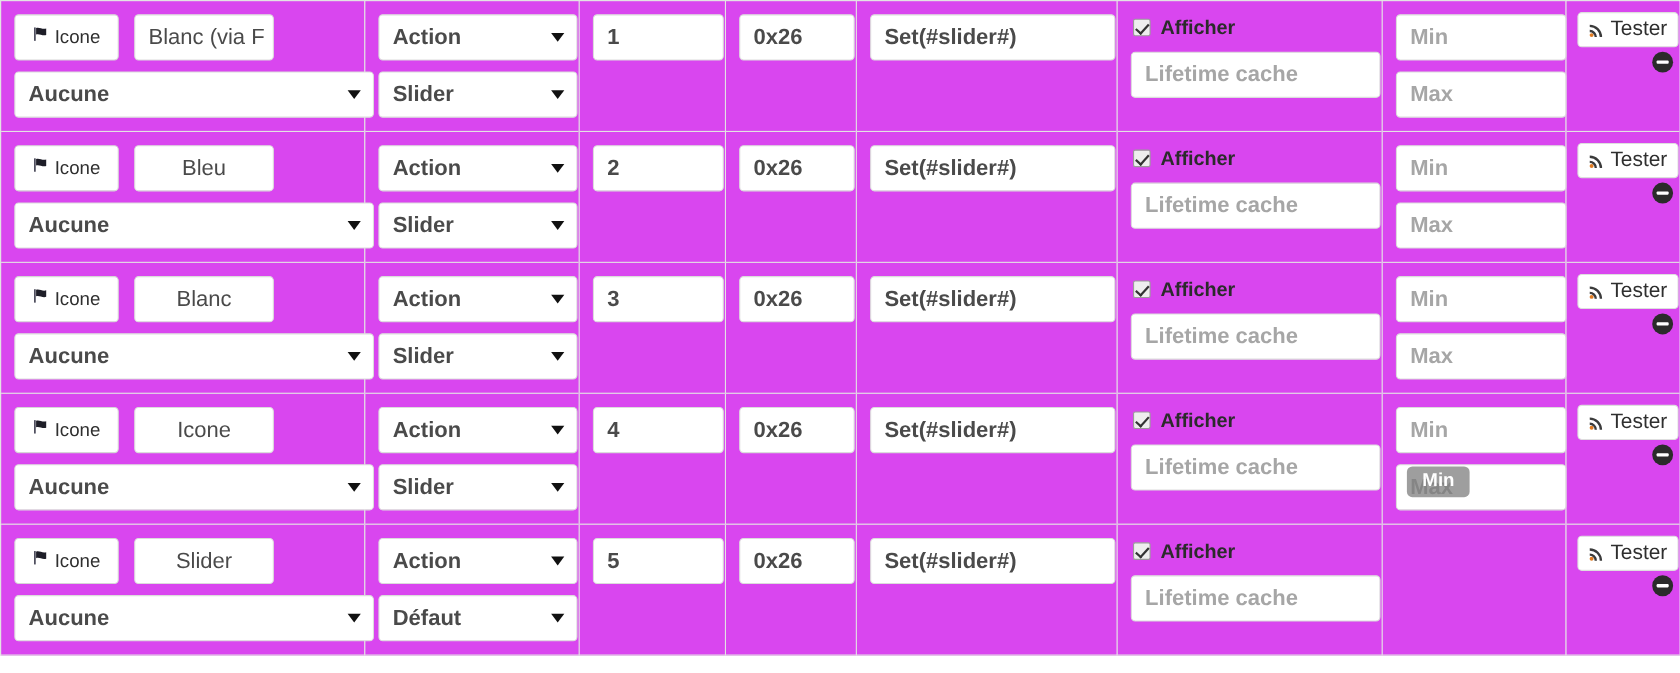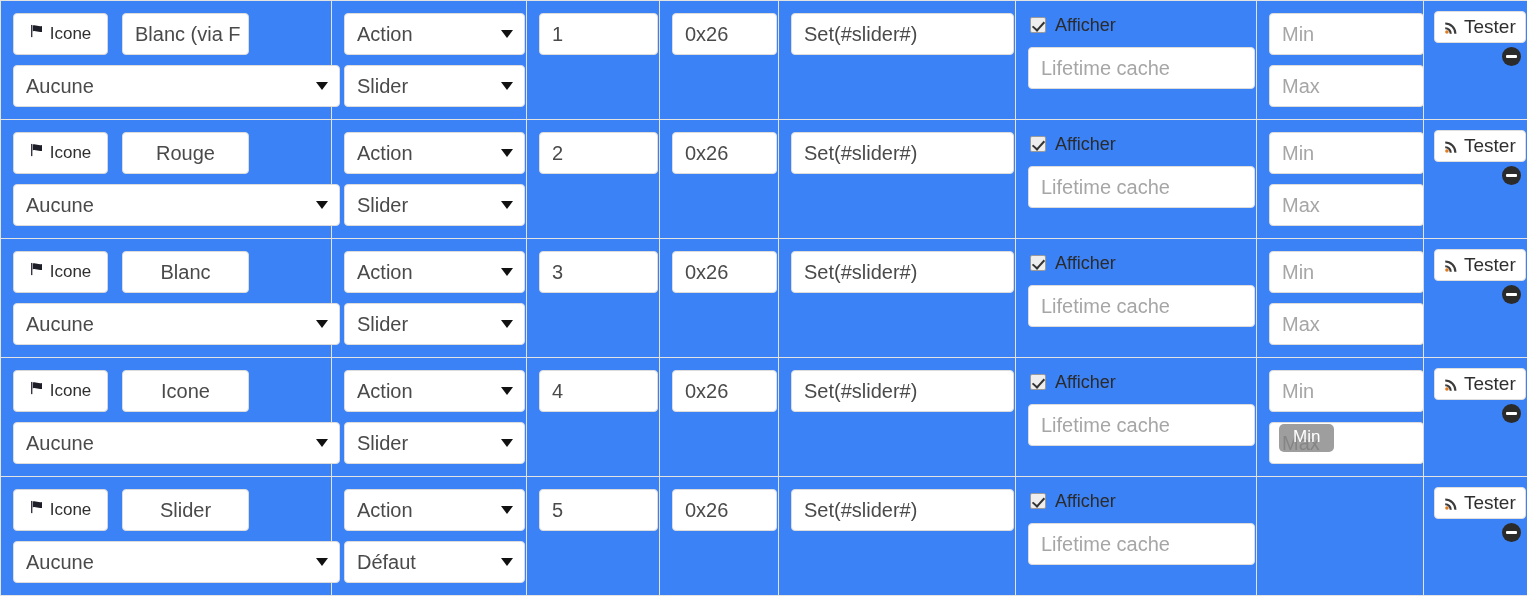--- a/index.html
+++ b/index.html
@@ -13,21 +13,21 @@
   .grid {
     width: 1527px;
     border-collapse: collapse;
     table-layout: fixed;
   }
   .grid td {
     border-top: 1px solid #e3e3e3;
     border-right: 1px solid #e3e3e3;
     vertical-align: top;
     padding: 0;
-    background: #3b82f6;
+    background: #d946ef;
   }
   .grid tr:last-child td { border-bottom: 1px solid #e3e3e3; }
   .grid td.col-left  { border-left: 1px solid #e3e3e3; }
 
   
   .c1 { width: 331px; }
   .c2 { width: 195px; }
   .c3 { width: 133px; }
   .c4 { width: 119px; }
   .c5 { width: 237px; }
@@ -81,21 +81,21 @@
     border-right: 6px solid transparent;
     border-top: 8px solid #111;
   }
 
   
   .pair {
     display: flex;
     gap: 14px;
     padding: 0 12px;
   }
-  .stack { padding: 0 12px; }
+  .stack { padding: 0 12px; font-weight: bold; }
   .gap { height: 10px; }
 
   
   .icone-btn { width: 95px; }
   .color-inp { width: 127px; text-align: center; }
   .aucune-sel { width: 327px; }
 
   
   .action-sel, .type-sel { width: 181px; }
 
@@ -284,21 +284,21 @@
         <td class="c1 col-left">
           <div class="cellpad">
             <div class="pair">
               <button class="btn icone-btn">
                 <span class="ic"><svg width="15" height="15" viewBox="0 0 16 16" aria-hidden="true">
                     <rect x="1.2" y="1" width="1.3" height="13" fill="#1a1a2e"></rect>
                     <path d="M3 1.6 C6 0.4 9 3.2 12.8 2.1 L12.8 8.4 C9 9.5 6 6.7 3 7.9 Z" fill="#1e1e28"></path>
                   </svg></span>
                 <span>Icone</span>
               </button>
-              <div class="ctl color-inp">Rouge</div>
+              <div class="ctl color-inp">Bleu</div>
             </div>
             <div class="gap"></div>
             <div class="stack">
               <div class="ctl sel aucune-sel"><span>Aucune</span><span class="caret"></span></div>
             </div>
           </div>
         </td>
         <td class="c2">
           <div class="cellpad">
             <div class="stack">

